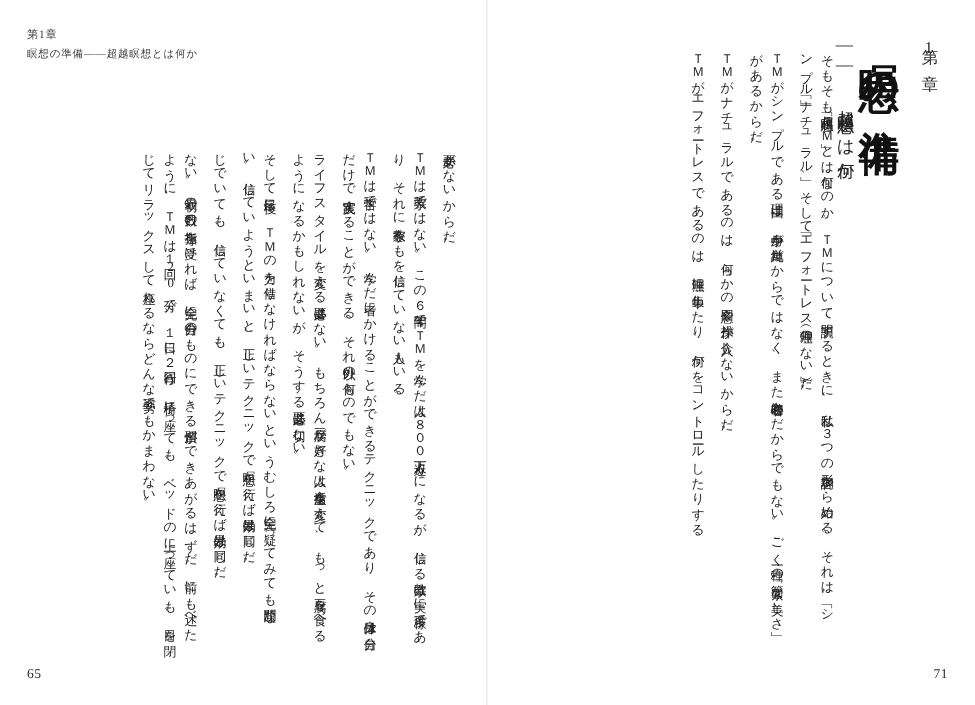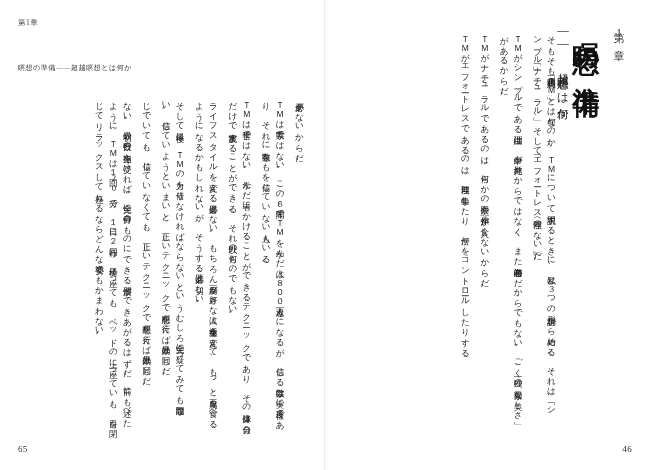--- a/index.html
+++ b/index.html
@@ -114,21 +114,20 @@
     letter-spacing: 0.08em;
     color: #3a3a3a;
     line-height: 1.9;
   }
   .run-head .rh-chapter {
     display: block;
     font-size: 7.5px;
   }
   .run-head .rh-title {
     display: block;
-    margin-top: 32px;
   }
 
   
   .folio {
     position: absolute;
     bottom: 16px;
     font-size: 9px;
     font-family: "Liberation Serif", serif;
     color: #2d2d2d;
     letter-spacing: 0.04em;
@@ -172,16 +171,16 @@
       <div class="chapter-num">第1章</div>
     </div>
 
     <div class="body-cols right-body">
       <div class="col">そもそも超越瞑想「ＴＭ」とは何なのか。ＴＭについて説明するときに、私は３つの形容詞から始める。それは、「シンプル」「ナチュラル」、そして「エフォートレス（無理のない）」だ。</div>
       <div class="col">ＴＭがシンプルである理由は、中身が単純だからではなく、また初心者向けだからでもない。ごく一種の「簡素な美しさ」があるからだ。</div>
       <div class="col">ＴＭがナチュラルであるのは、何らかの意図や操作が介入しないからだ。</div>
       <div class="col short">ＴＭがエフォートレスであるのは、無理に集中したり、何かをコントロールしたりする</div>
     </div>
 
-    <div class="folio folio-right">46</div>
+    <div class="folio folio-right">71</div>
   </div>
 
 </div>
 
 </body></html>

